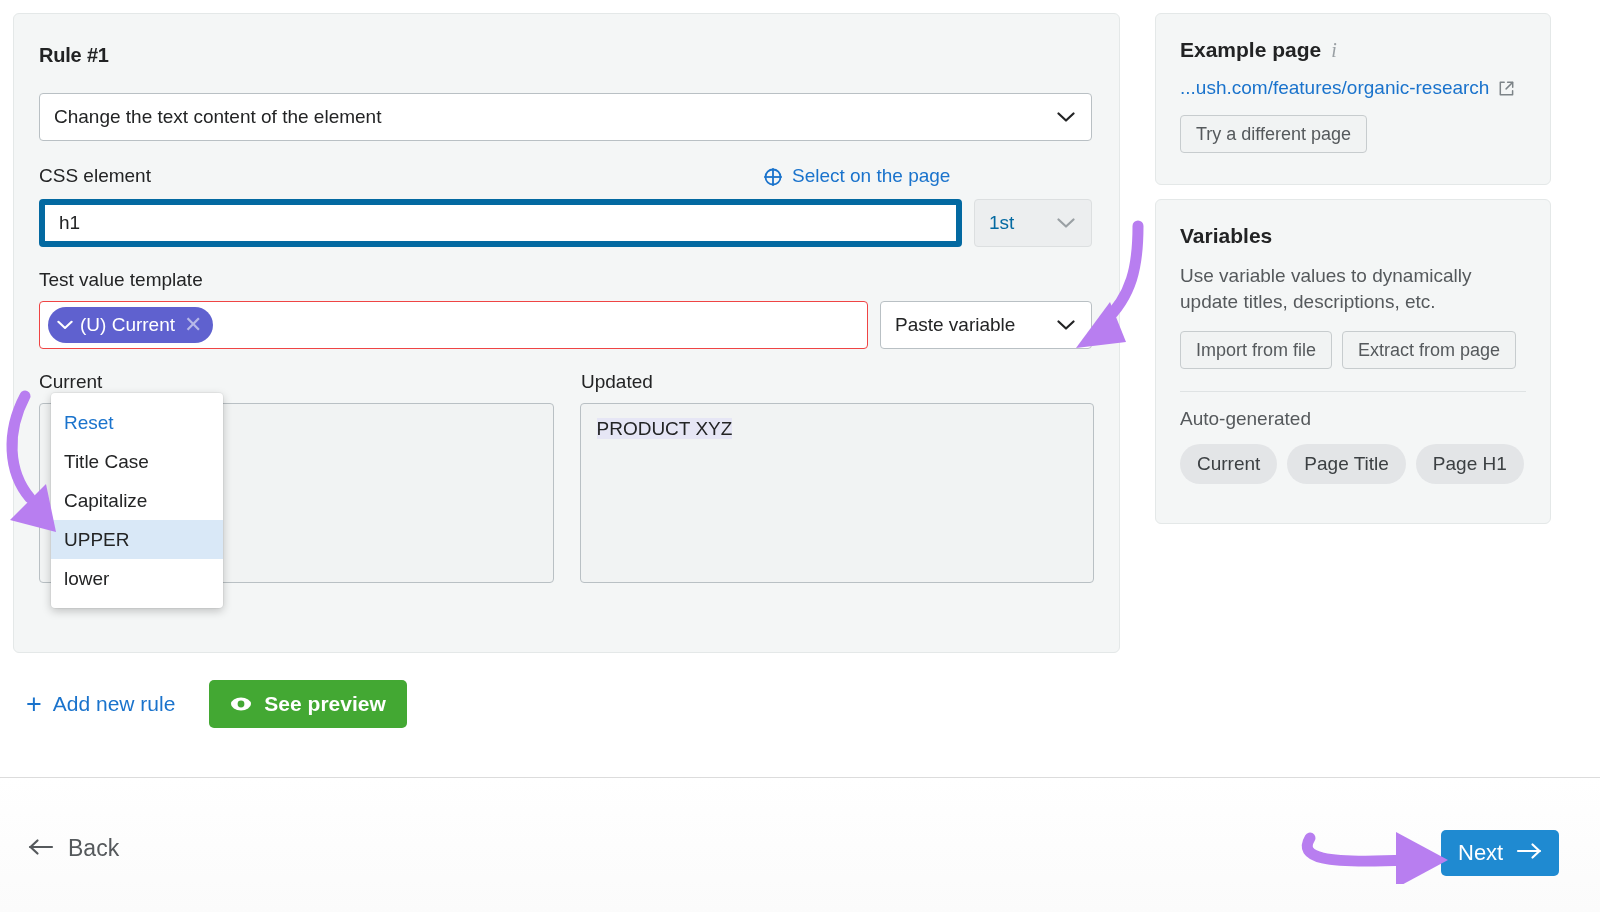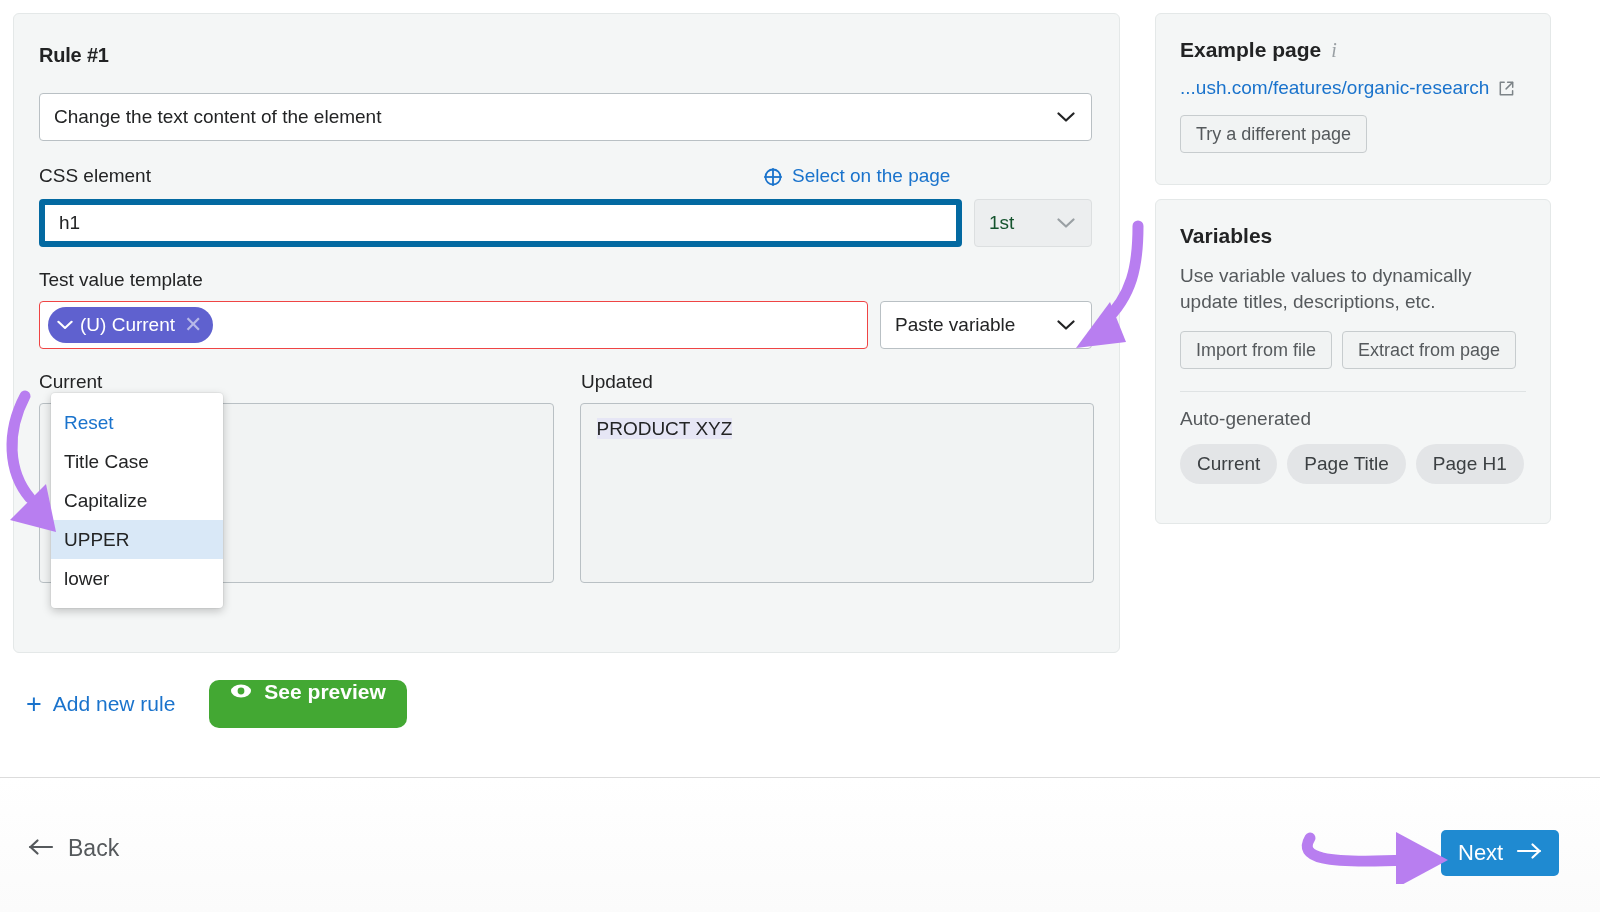--- a/index.html
+++ b/index.html
@@ -67,21 +67,21 @@
     font-size: 19px; color: #232425;
   }
   .ordinal {
     position: relative;
     width: 118px; height: 48px;
     background: #eceeef;
     border: 1px solid #dcdfe0;
     border-radius: 4px;
     display:flex; align-items:center;
     padding: 13px 14px;
-    font-size: 19px; color: #14532d;
+    font-size: 19px; color: #0369a1;
   }
 
   .tvt-label { font-size: 19px; color: #232425; margin: 22px 0 10px 0; }
 
   .tvt-row { display:flex; align-items:center; gap: 12px; }
   .tvt-input {
     position: relative;
     width: 829px; height: 48px;
     background:#fff;
     border:1px solid #ef4444;
@@ -154,24 +154,24 @@
   .btn-row {
     position:absolute; left: 26px; top: 680px;
     display:flex; align-items:center; gap: 34px;
   }
   .add-rule {
     display:flex; align-items:center; gap: 11px;
     color:#1a73cc; font-size: 21px; cursor:pointer;
   }
   .plus { font-size: 27px; line-height: 1; font-weight: 400; }
   .see-preview {
-    display:flex; align-items:flex-start; gap: 12px;
+    display:flex; align-items:center; gap: 12px;
     height: 48px; padding: 0 21px;
     background:#43a833; color:#fff;
-    border-radius:10px; font-size:21px; font-weight:bold;
+    border-radius:5px; font-size:21px; font-weight:bold;
     cursor:pointer; border: none;
   }
   .eye { width:22px; height:22px; display:block; }
 
   
   .footer-divider {
     position:absolute; left:0; top: 777px;
     width:1600px; height:1px; background:#dcdcdc;
   }
   .footer-bg {

